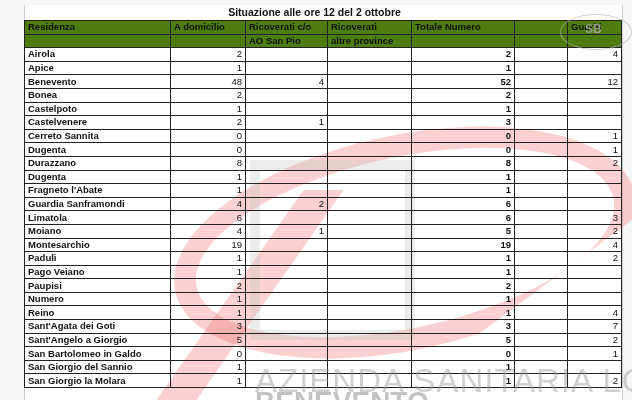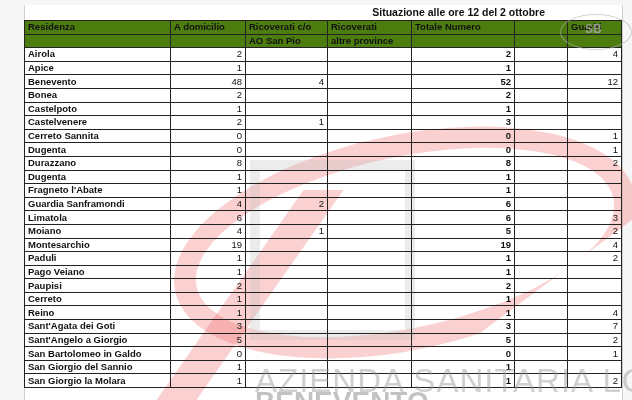--- a/index.html
+++ b/index.html
@@ -7,21 +7,21 @@
     width:632px; height:400px; overflow:hidden; position:relative;
     background:#f6f6f6;
     font-family:"Liberation Sans", "DejaVu Sans", sans-serif;
   }
   .sheet {
     position:absolute; left:24px; top:5px; width:597px; height:400px;
     background:#ffffff; border-left:1px solid #cfcfcf; border-right:1px solid #cfcfcf;
   }
   .title {
     position:absolute; left:24px; top:5px; width:521px; height:15px;
-    text-align:right; font-size:10.5px; font-weight:bold; color:#111;
+    text-align:center; font-size:10.5px; font-weight:bold; color:#111;
     line-height:15px; padding-left:60px; box-sizing:border-box;
   }
   table {
     position:absolute; left:24px; top:20px;
     border-collapse:collapse; table-layout:fixed;
     font-size:9.5px; font-weight:bold; color:#111;
   }
   td {
     border:1px solid #222; height:12.6px; padding:0 3px; line-height:12px;
     white-space:nowrap; overflow:hidden;
@@ -257,21 +257,21 @@
       <tr>
         <td>Paupisi</td>
         <td class="num light">2</td>
         <td class="num light"></td>
         <td class="num light"></td>
         <td class="num">2</td>
         <td class="num light"></td>
         <td class="num light"></td>
       </tr>
       <tr>
-        <td>Cerreto</td>
+        <td>Numero</td>
         <td class="num light">1</td>
         <td class="num light"></td>
         <td class="num light"></td>
         <td class="num">1</td>
         <td class="num light"></td>
         <td class="num light"></td>
       </tr>
       <tr>
         <td>Reino</td>
         <td class="num light">1</td>

